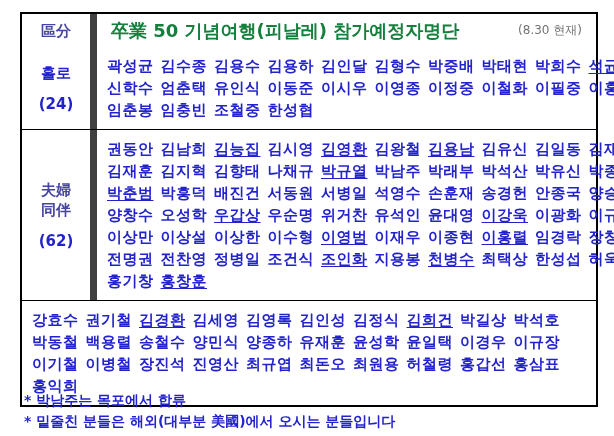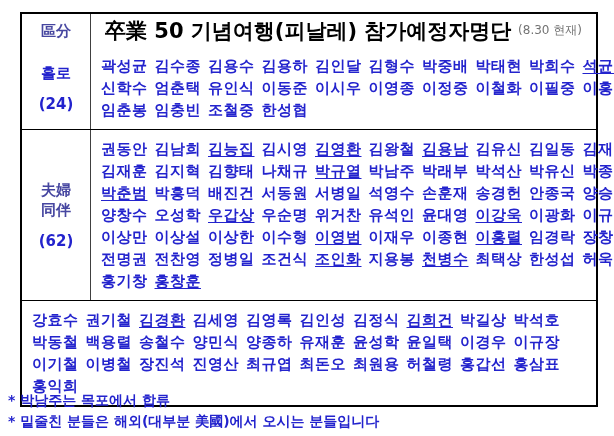--- a/index.html
+++ b/index.html
@@ -13,46 +13,46 @@
   .tbl{
     position:absolute;left:20px;top:12px;width:578px;
     border:2px solid #000;
     background:#fff;
     box-sizing:border-box;
   }
   .trow{display:flex;border-top:1px solid #000;}
   .trow:first-child{border-top:none;}
   .lcell{
     flex:0 0 68px;width:68px;
-    border-right:1px solid #404040;
+    border-right:7px solid #404040;
     display:flex;flex-direction:column;
     align-items:center;justify-content:center;
     text-align:center;
     padding:4px 0;
     font-weight:bold;font-size:15px;
     line-height:20px;
     color:#2323cd;
   }
   .lline{white-space:nowrap;}
   .lline.h{color:#4646a0;}
   .lline.cnt{margin-top:11px;}
   .ccell{flex:1;padding:8px 4px 8px 10px;}
   .hrow{min-height:33px;}
   .hrow .ccell{display:flex;align-items:center;padding:0 14px 0 14px;}
   .hrow .lcell{justify-content:center;}
-  .title{font-weight:bold;font-size:21px;color:#000000;}
+  .title{font-weight:bold;font-size:18px;color:#15803d;}
   .asof{margin-left:auto;font-size:12px;color:#737373;white-space:nowrap;}
   .nline{line-height:21px;white-space:nowrap;}
   .nm{
     font-weight:bold;font-size:15px;color:#2323cd;
     margin-right:7px;
     letter-spacing:0.5px;
   }
   .nm.u{text-decoration:underline;text-underline-offset:2px;}
-  .notes{position:absolute;left:8px;top:390px;}
+  .notes{position:absolute;left:24px;top:390px;}
   .note{
     font-weight:bold;font-size:14px;color:#2323cd;
     line-height:21px;white-space:nowrap;
   }
 </style>
 </head>
 <body>
 
 <div class="page">
   <div class="tbl">

